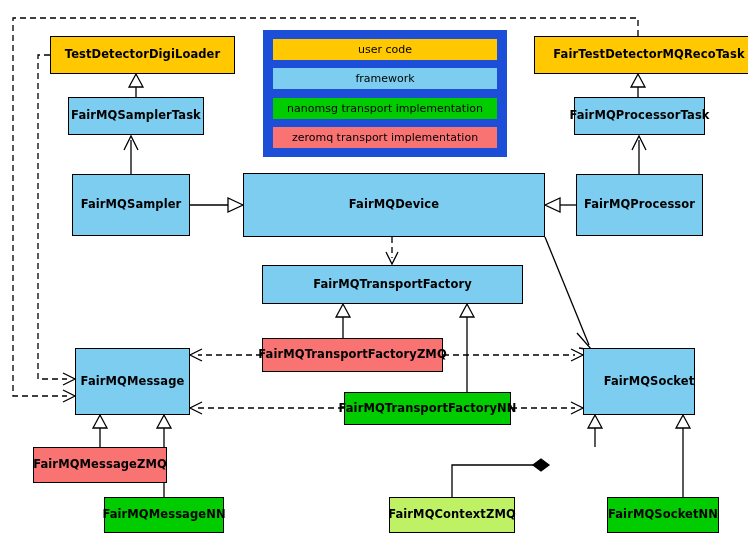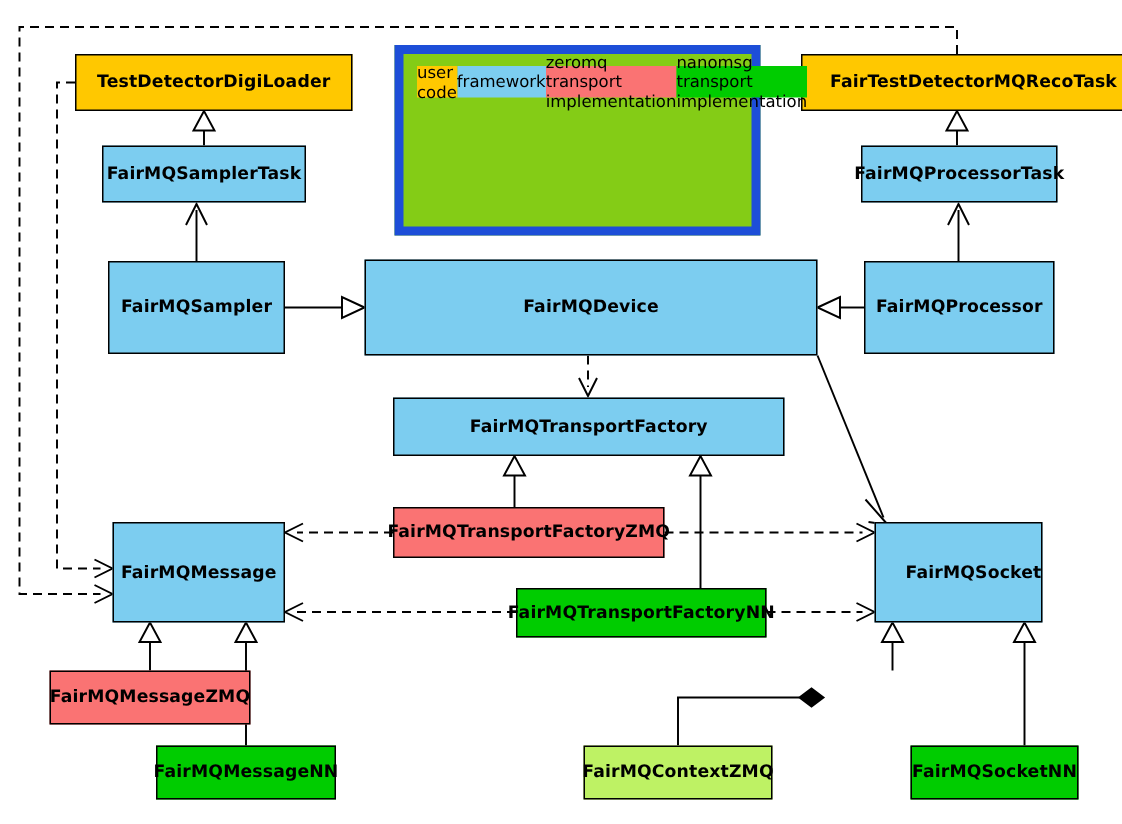--- a/index.html
+++ b/index.html
@@ -37,26 +37,26 @@
     color: #000000;
     line-height: 1.15;
     letter-spacing: 0.1px;
     z-index: 3;
   }
   .node.abstract {
   }
   .legend-box {
     position: absolute;
     box-sizing: border-box;
-    border: 6px solid #1d4ed8;
-    background: #84cc16;
+    border: 1px solid #1d4ed8;
+    background: #1d4ed8;
     z-index: 4;
     padding: 8px 9px;
     display: flex;
-    flex-direction: row;
+    flex-direction: column;
     justify-content: space-between;
   }
   .legend-row {
     box-sizing: border-box;
     height: 21px;
     display: flex;
     align-items: center;
     justify-content: center;
     font-size: 11px;
     font-weight: normal;
@@ -179,26 +179,26 @@
 
   </svg>
 
   <div class="legend-box" style="left:263px; top:30px; width:244px; height:127px;">
     <div class="legend-row" style="background:#FFC800;">
       <span>user code</span>
     </div>
     <div class="legend-row" style="background:#7CCDF0;">
       <span>framework</span>
     </div>
+    <div class="legend-row" style="background:#00CC00;">
+      <span>nanomsg transport implementation</span>
+    </div>
     <div class="legend-row" style="background:#FA7373;">
       <span>zeromq transport implementation</span>
     </div>
-    <div class="legend-row" style="background:#00CC00;">
-      <span>nanomsg transport implementation</span>
-    </div>
   </div>
 
   <div class="node" style="left:50px; top:36px; width:185px; height:38px; background:#FFC800;text-align:right;">
     <span>TestDetectorDigiLoader</span>
   </div>
 
   <div class="node abstract" style="left:68px; top:97px; width:136px; height:38px; background:#7CCDF0;">
     <span>FairMQSamplerTask</span>
   </div>
 

